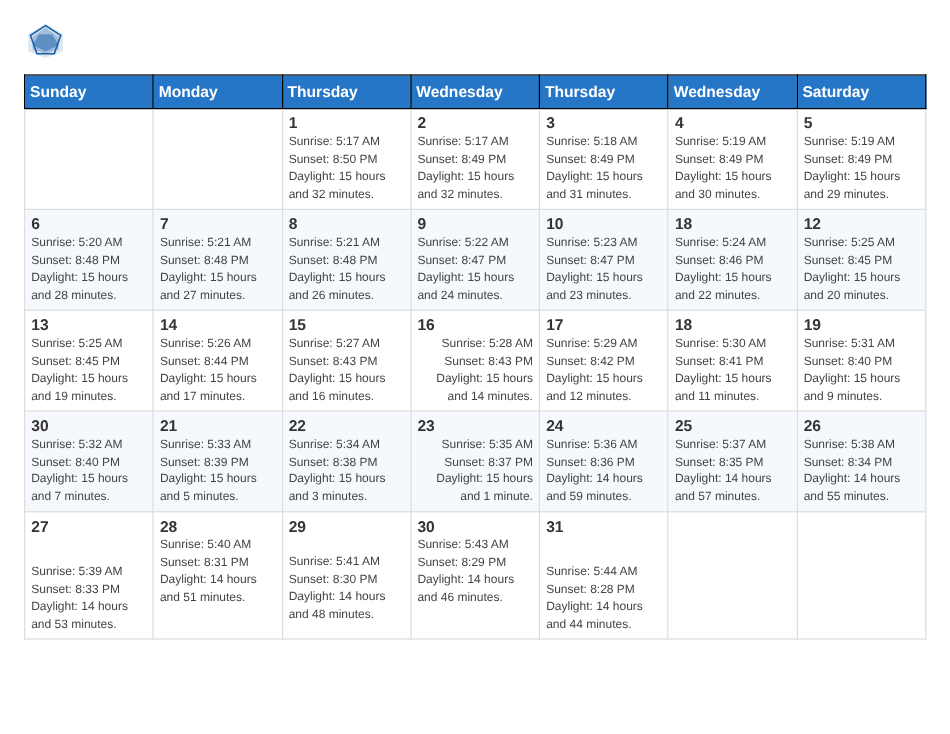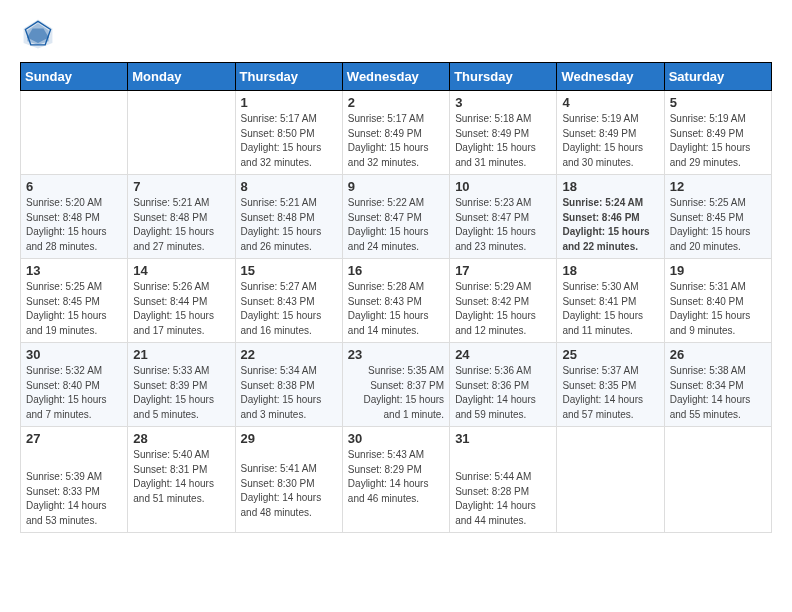--- a/index.html
+++ b/index.html
@@ -180,21 +180,21 @@
 Daylight: 15 hours and 24 minutes.</div>
         </td>
         <td>
           <div class="day-number">10</div>
           <div class="day-info" style="white-space: pre-line;">Sunrise: 5:23 AM
 Sunset: 8:47 PM
 Daylight: 15 hours and 23 minutes.</div>
         </td>
         <td>
           <div class="day-number">18</div>
-          <div class="day-info" style="white-space: pre-line; font-weight: bold;">Sunrise: 5:24 AM
+          <div class="day-info" style="white-space: pre-line;">Sunrise: 5:24 AM
 Sunset: 8:46 PM
 Daylight: 15 hours and 22 minutes.</div>
         </td>
         <td>
           <div class="day-number">12</div>
           <div class="day-info" style="white-space: pre-line;">Sunrise: 5:25 AM
 Sunset: 8:45 PM
 Daylight: 15 hours and 20 minutes.</div>
         </td>
       </tr>
@@ -212,21 +212,21 @@
 Daylight: 15 hours and 17 minutes.</div>
         </td>
         <td>
           <div class="day-number">15</div>
           <div class="day-info" style="white-space: pre-line;">Sunrise: 5:27 AM
 Sunset: 8:43 PM
 Daylight: 15 hours and 16 minutes.</div>
         </td>
         <td>
           <div class="day-number">16</div>
-          <div class="day-info" style="white-space: pre-line;">Sunrise: 5:28 AM
+          <div class="day-info" style="white-space: pre-line; text-align: right;">Sunrise: 5:28 AM
 Sunset: 8:43 PM
 Daylight: 15 hours and 14 minutes.</div>
         </td>
         <td>
           <div class="day-number">17</div>
           <div class="day-info" style="white-space: pre-line;">Sunrise: 5:29 AM
 Sunset: 8:42 PM
 Daylight: 15 hours and 12 minutes.</div>
         </td>
         <td>

